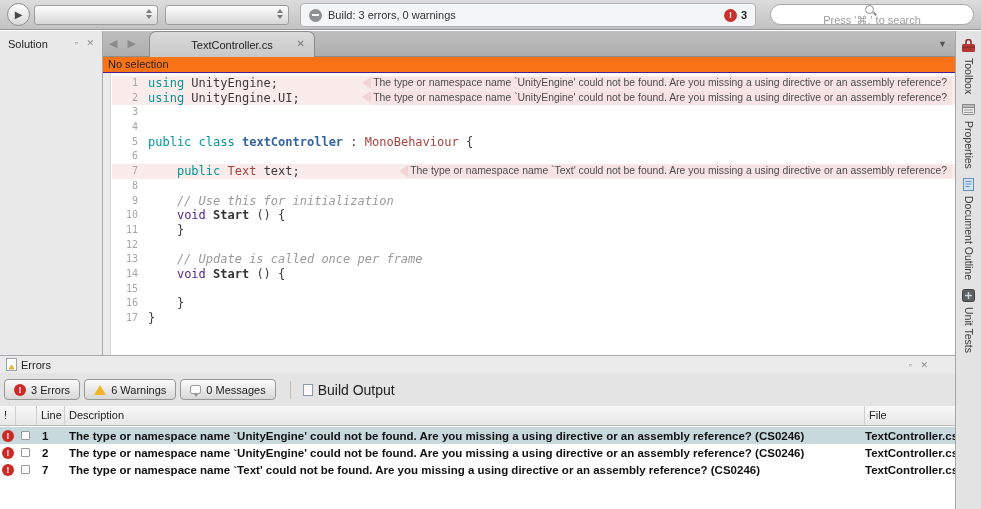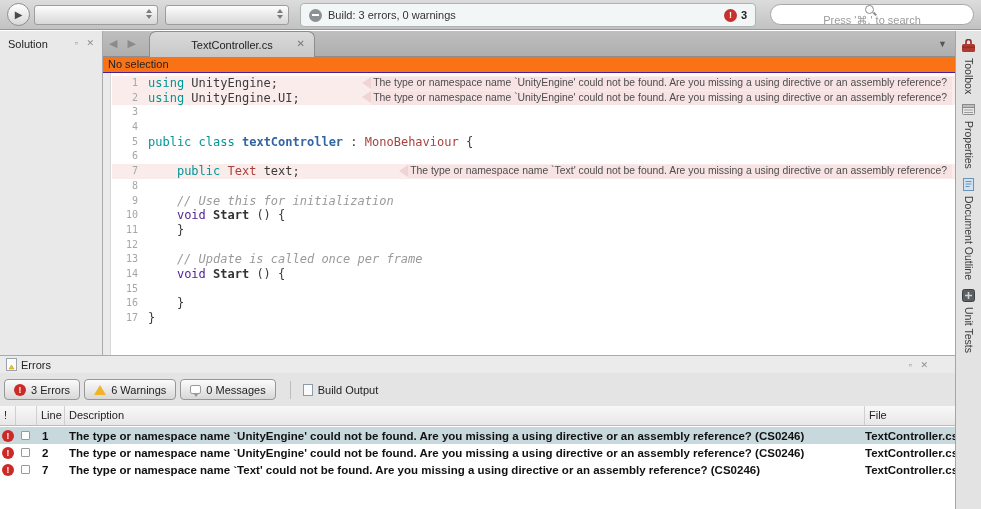--- a/index.html
+++ b/index.html
@@ -71,21 +71,21 @@
 
   
   .errors-panel { position:absolute; top:355px; left:0; width:955px; height:154px; background:#fff; border-top:1px solid #a9a9a9; }
   .ep-header { position:absolute; top:0; left:0; right:0; height:17px; background:#ebebeb; display:flex; align-items:center; padding:0 6px; }
   .ep-title { font-size:11px; color:#222; margin-left:4px; }
   .ep-ctrls { margin-left:auto; font-size:9px; color:#8e8e8e; letter-spacing:3px; margin-right:18px; }
   .ep-toolbar { position:absolute; top:17px; left:0; right:0; height:33px; background:#e4e4e4; display:flex; align-items:center; padding-left:4px; }
   .fbtn { height:21px; display:inline-flex; align-items:center; gap:5px; padding:0 9px;
     background:linear-gradient(#fbfbfb,#d8d8d8); border:1px solid #979797; border-radius:4px; margin-right:4px; font-size:11px; color:#222; }
   .vsep { width:1px; height:18px; background:#bdbdbd; margin:0 12px 0 10px; }
-  .flat-btn { display:inline-flex; align-items:center; gap:5px; font-size:11px; color:#222; }
+  .flat-btn { display:inline-flex; align-items:center; gap:5px; font-size:14px; color:#222; }
   .ic-err { width:12px; height:12px; border-radius:50%; background:#cc2a27; color:#fff; font-weight:bold; font-size:8.5px;
     text-align:center; line-height:12px; flex:none; }
   .ic-warn { width:0; height:0; border-left:6px solid transparent; border-right:6px solid transparent; border-bottom:10px solid #f0b429; position:relative; flex:none; }
   .ic-msg { width:11px; height:9px; background:#fdfdfd; border:1px solid #9a9a9a; border-radius:2px; position:relative; flex:none; }
   .ic-msg::after { content:""; position:absolute; left:2px; bottom:-4px; border-left:3px solid transparent; border-right:3px solid transparent; border-top:4px solid #9a9a9a; }
   .ic-page { width:10px; height:12px; background:#fafafa; border:1px solid #8d9aa8; flex:none; }
 
   .etable-head { position:absolute; top:50px; left:0; right:0; height:20px; background:linear-gradient(#f8f8f8,#e7e7e7);
     border-bottom:1px solid #bbb; display:grid; grid-template-columns:16px 21px 28px 1fr 90px; align-items:center; font-size:11px; color:#222; }
   .etable-head .hcell { border-right:1px solid #cfcfcf; height:100%; line-height:19px; padding-left:4px; }

